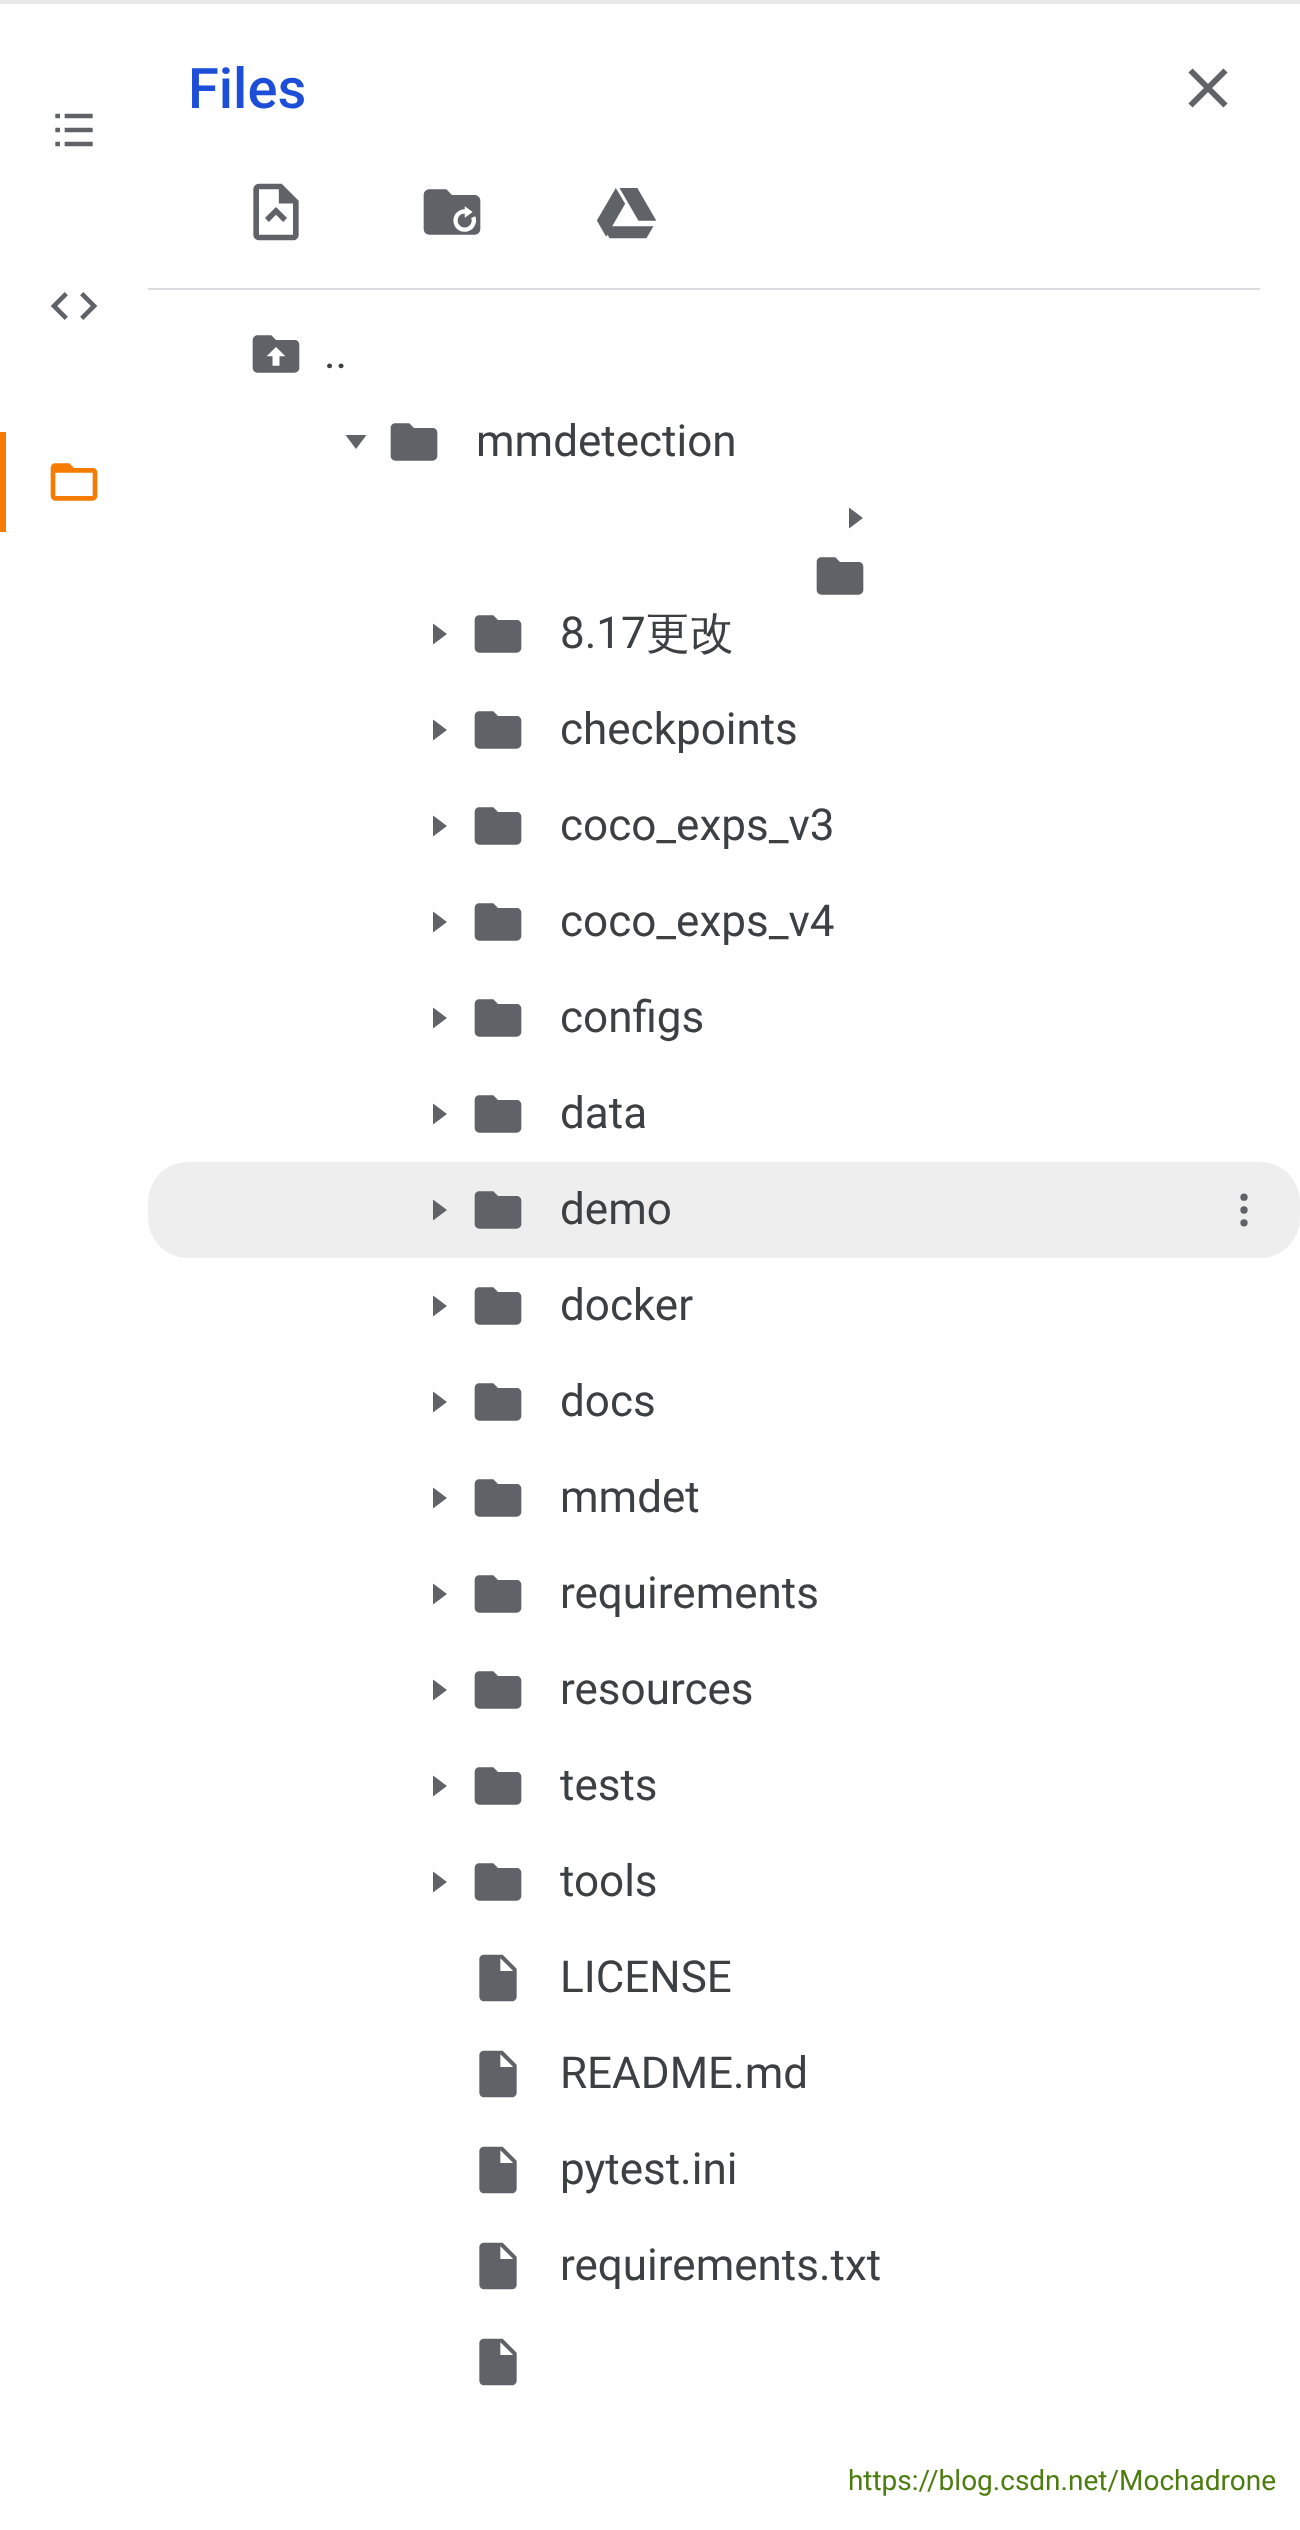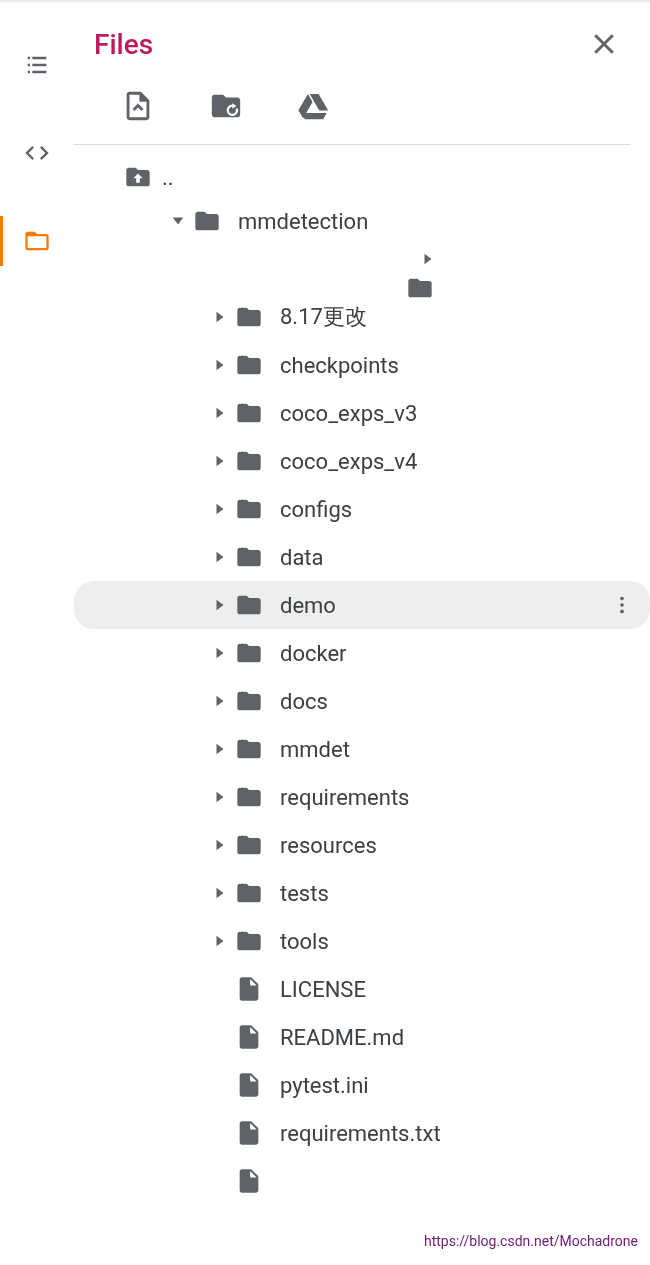--- a/index.html
+++ b/index.html
@@ -37,21 +37,21 @@
   }
   .rail-btn.selected svg { fill: #f57c00; }
   
   .panel { flex: 1; display: flex; flex-direction: column; }
   .panel-header {
     display: flex; align-items: center;
     height: 84px;
     padding: 0 26px 0 20px;
   }
   .panel-title {
-    font-size: 28px; font-weight: 500; color: #be185d;
+    font-size: 28px; font-weight: 500; color: #1d4ed8;
     flex: 1;
   }
   .close-btn { width: 40px; height: 40px; display:flex; align-items:center; justify-content:center; cursor:pointer;}
   .close-btn svg { width: 30px; height: 30px; stroke: #5f6368; stroke-width: 2.4; fill:none; }
   .toolbar {
     display: flex; align-items: center;
     padding: 0 0 18px 44px;
     gap: 48px;
     border-bottom: 1px solid #dadce0;
     margin: 0 20px 0 0;
@@ -93,21 +93,21 @@
   .more {
     width: 40px; height: 40px;
     display:none; align-items:center; justify-content:center;
     margin-right: 8px;
     flex: 0 0 40px;
   }
   .row.hover .more { display:flex; }
   .more svg { width:22px; height:22px; fill:#5f6368; }
   .watermark {
     position:absolute; right:12px; bottom:16px;
-    font-size:14px; color:#701a75;
+    font-size:14px; color:#4d7c0f;
     pointer-events:none;
   }
 </style>
 </head>
 <body>
 
 <svg width="0" height="0" style="position:absolute">
   <defs>
     <g id="i-toc">
         <path d="M4 5h2v2H4zM4 11h2v2H4zM4 17h2v2H4zM8 5h12v2H8zM8 11h12v2H8zM8 17h12v2H8z"></path>

